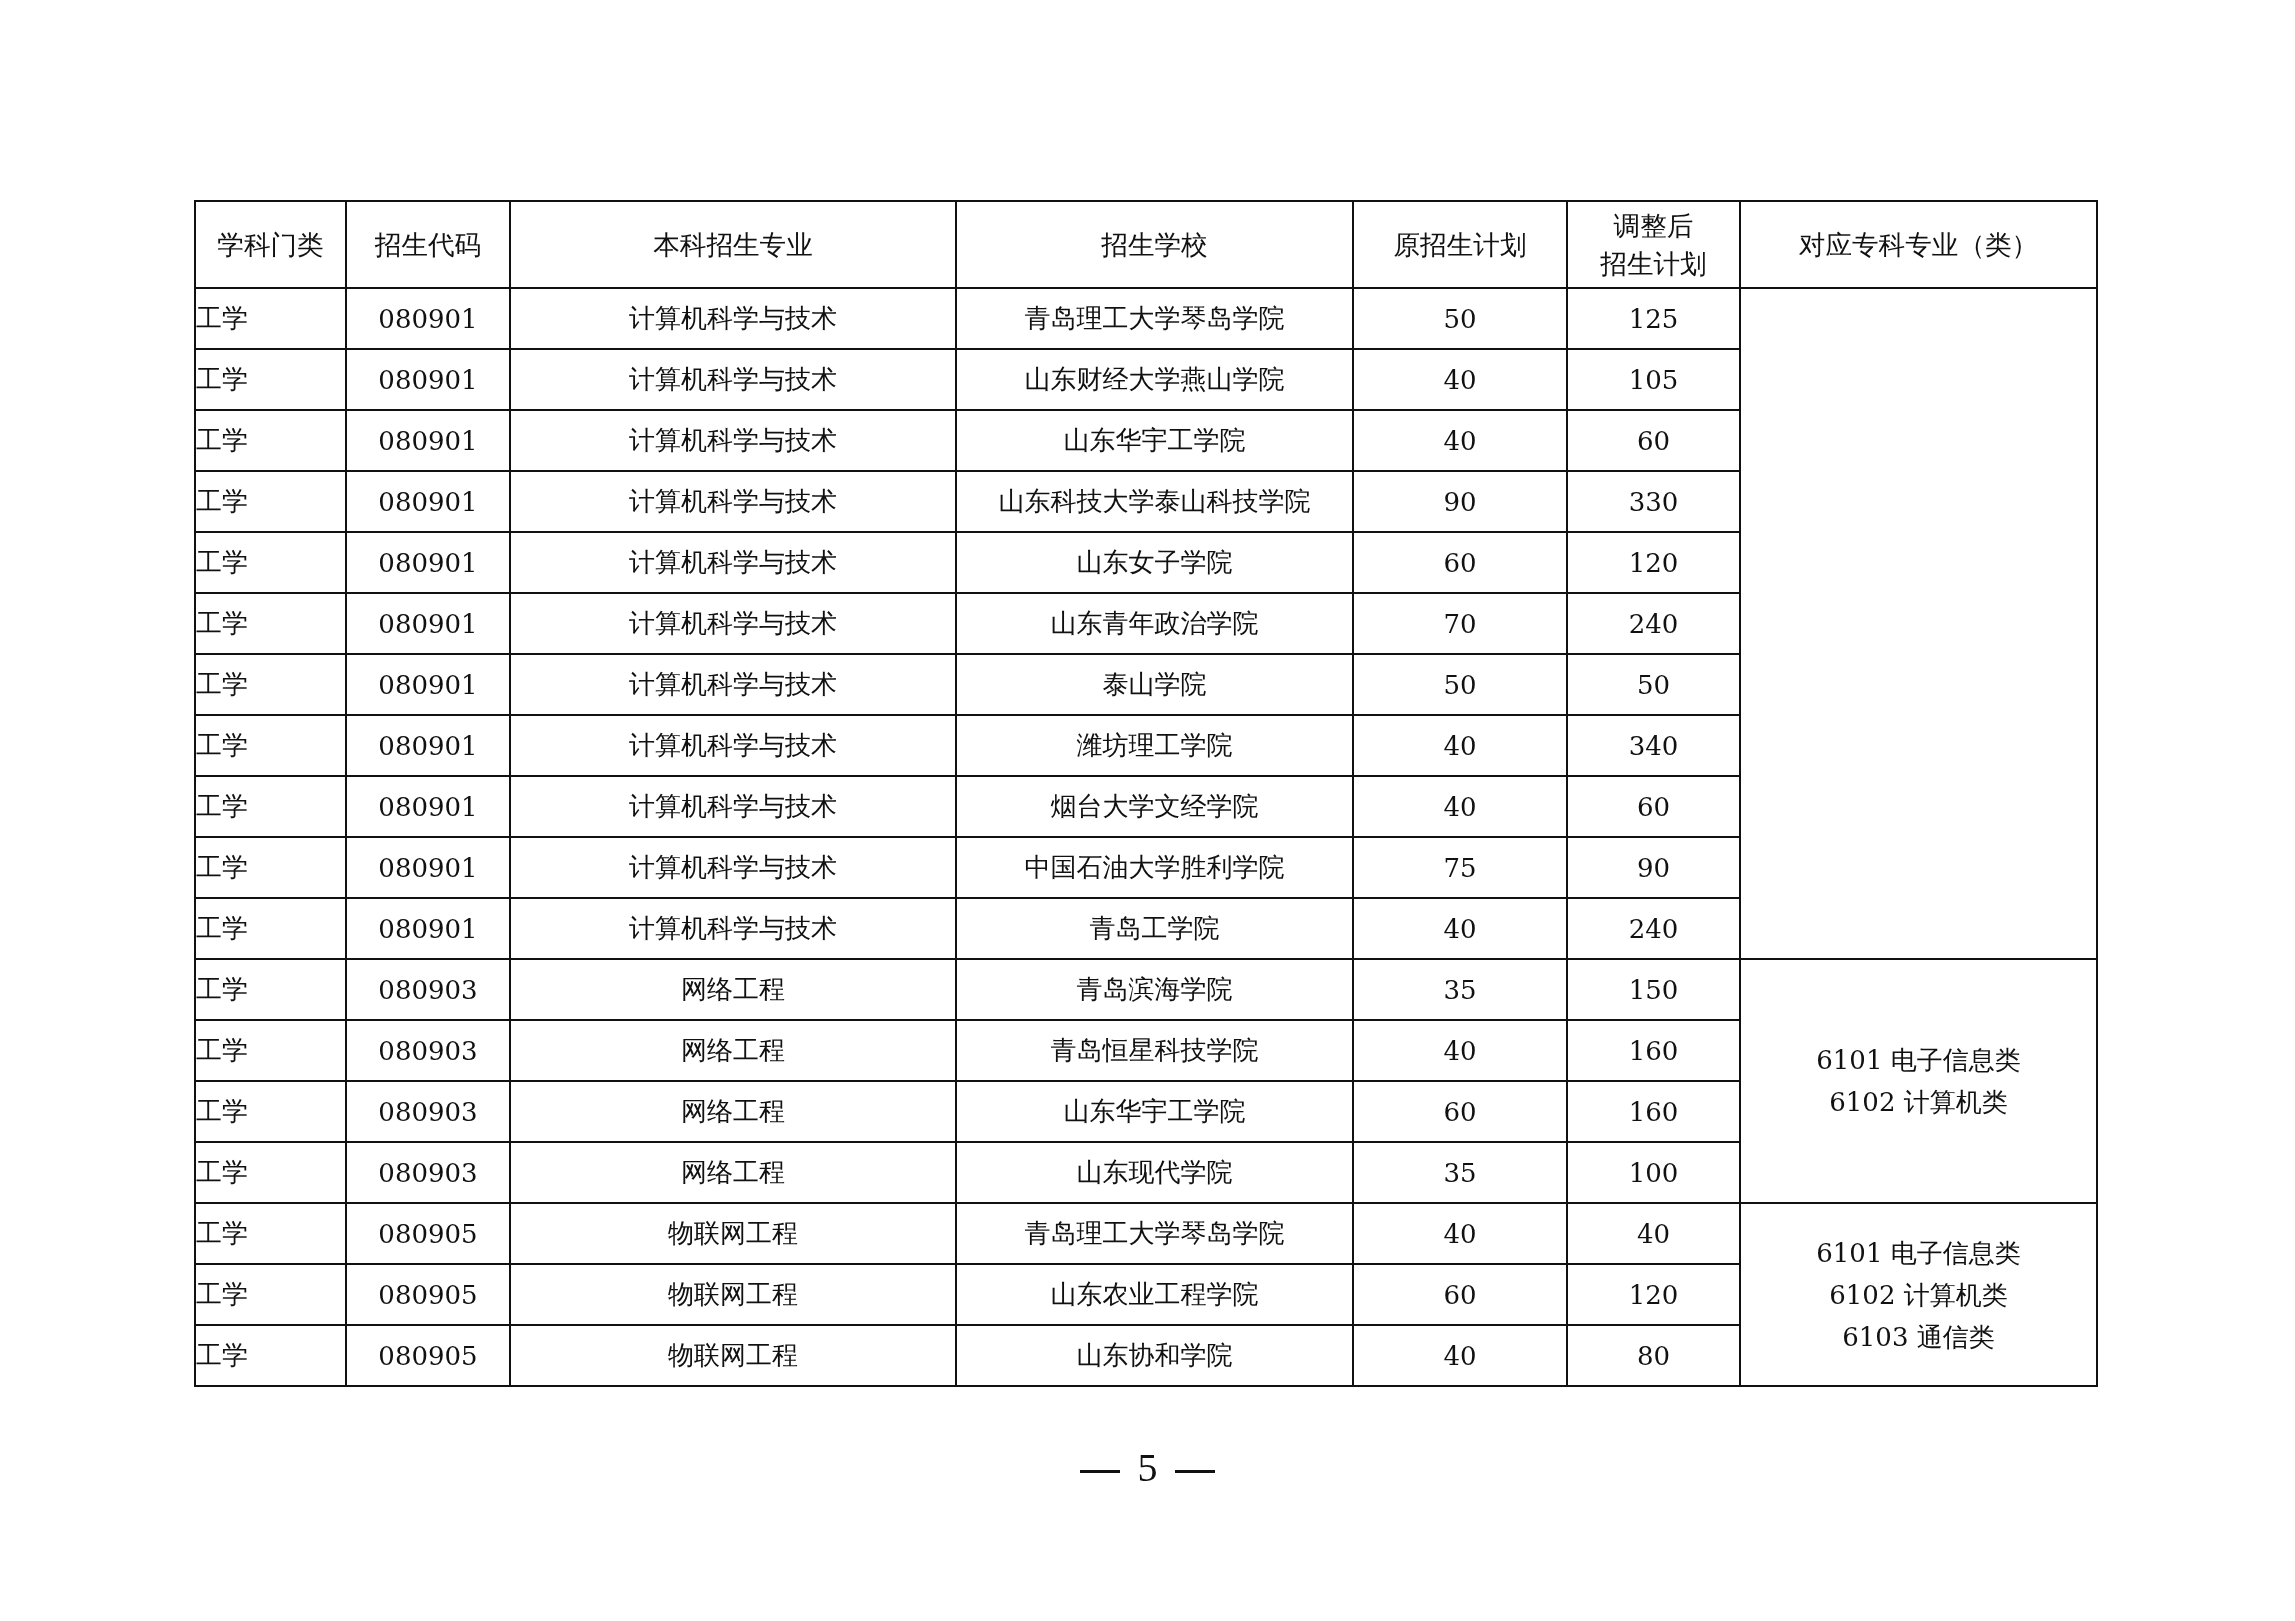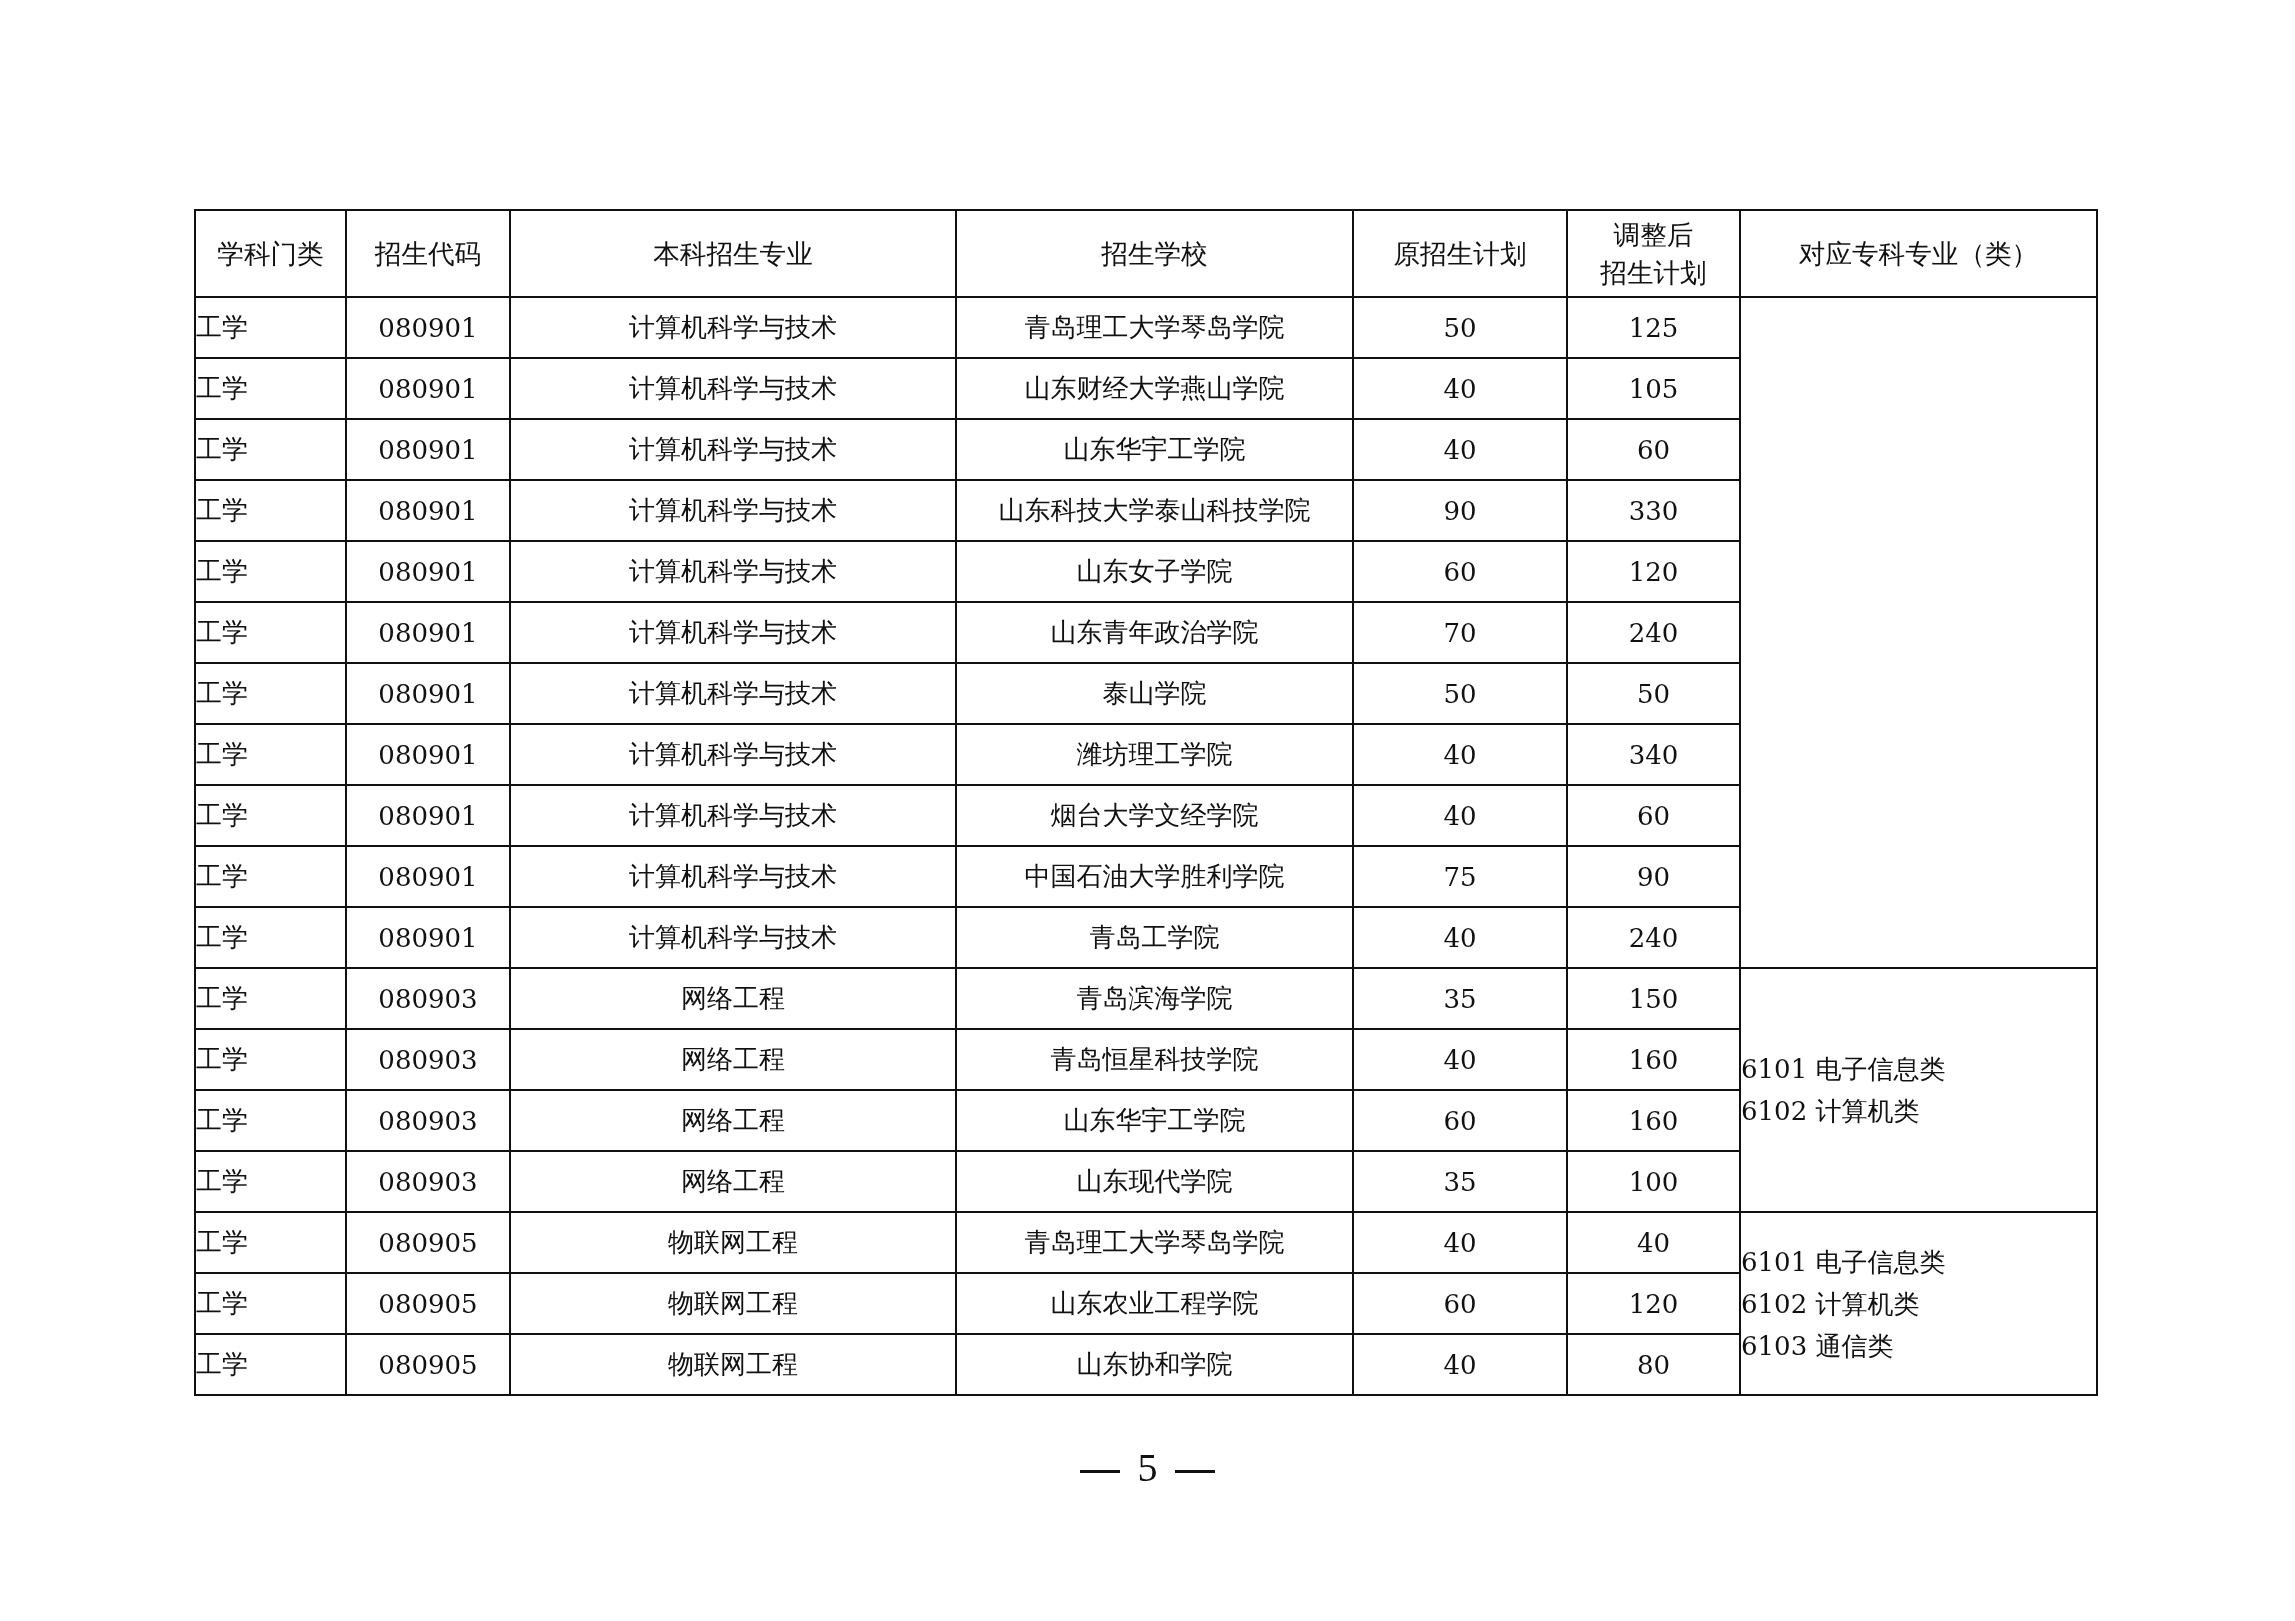--- a/index.html
+++ b/index.html
@@ -1,20 +1,20 @@
 <!DOCTYPE html>
 <html style="font-size:11px"><head>
 <meta charset="utf-8">
 <style>
   html, body { margin: 0; padding: 0; background: #ffffff; }
   body { width: 2295px; height: 1622px; position: relative; overflow: hidden; }
   .page { position: absolute; left: 0; top: 0; width: 2295px; height: 1622px; background: #fff; }
   table.plan {
     position: absolute;
-    left: 194px; top: 209px;
+    left: 194px; top: 200px;
     border-collapse: collapse;
     table-layout: fixed;
     width: 1902px;
     color: #111;
     padding-left: 40px;
   }
   table.plan th, table.plan td {
     border: 2px solid #111;
     padding: 0;
     overflow: hidden;
@@ -31,21 +31,21 @@
   }
   table.plan td {
     height: 59px;
     font-family: "DejaVu Serif", "Liberation Serif", serif;
     font-size: 26px;
     vertical-align: middle;
   }
   td.c { text-align: left; }
   td.l { text-align: center; padding-left: 4.1px; }
   td.num { text-align: center; font-family: "Liberation Serif", "DejaVu Serif", serif; font-size: 29px; border-radius: 18px; }
-  td.vocational { text-align: left; padding-left: 4.1px; vertical-align: middle; line-height: 42px; white-space: normal; }
+  td.vocational { text-align: center; padding-left: 4.1px; vertical-align: middle; line-height: 42px; white-space: normal; }
   .voc-line { display: block; }
   .hdr-line { display: block; }
   .page-number {
     position: absolute;
     left: 0; width: 2295px;
     top: 1444px;
     text-align: center;
     font-family: "Liberation Serif", "DejaVu Serif", serif;
     font-size: 40px;
     color: #111;

